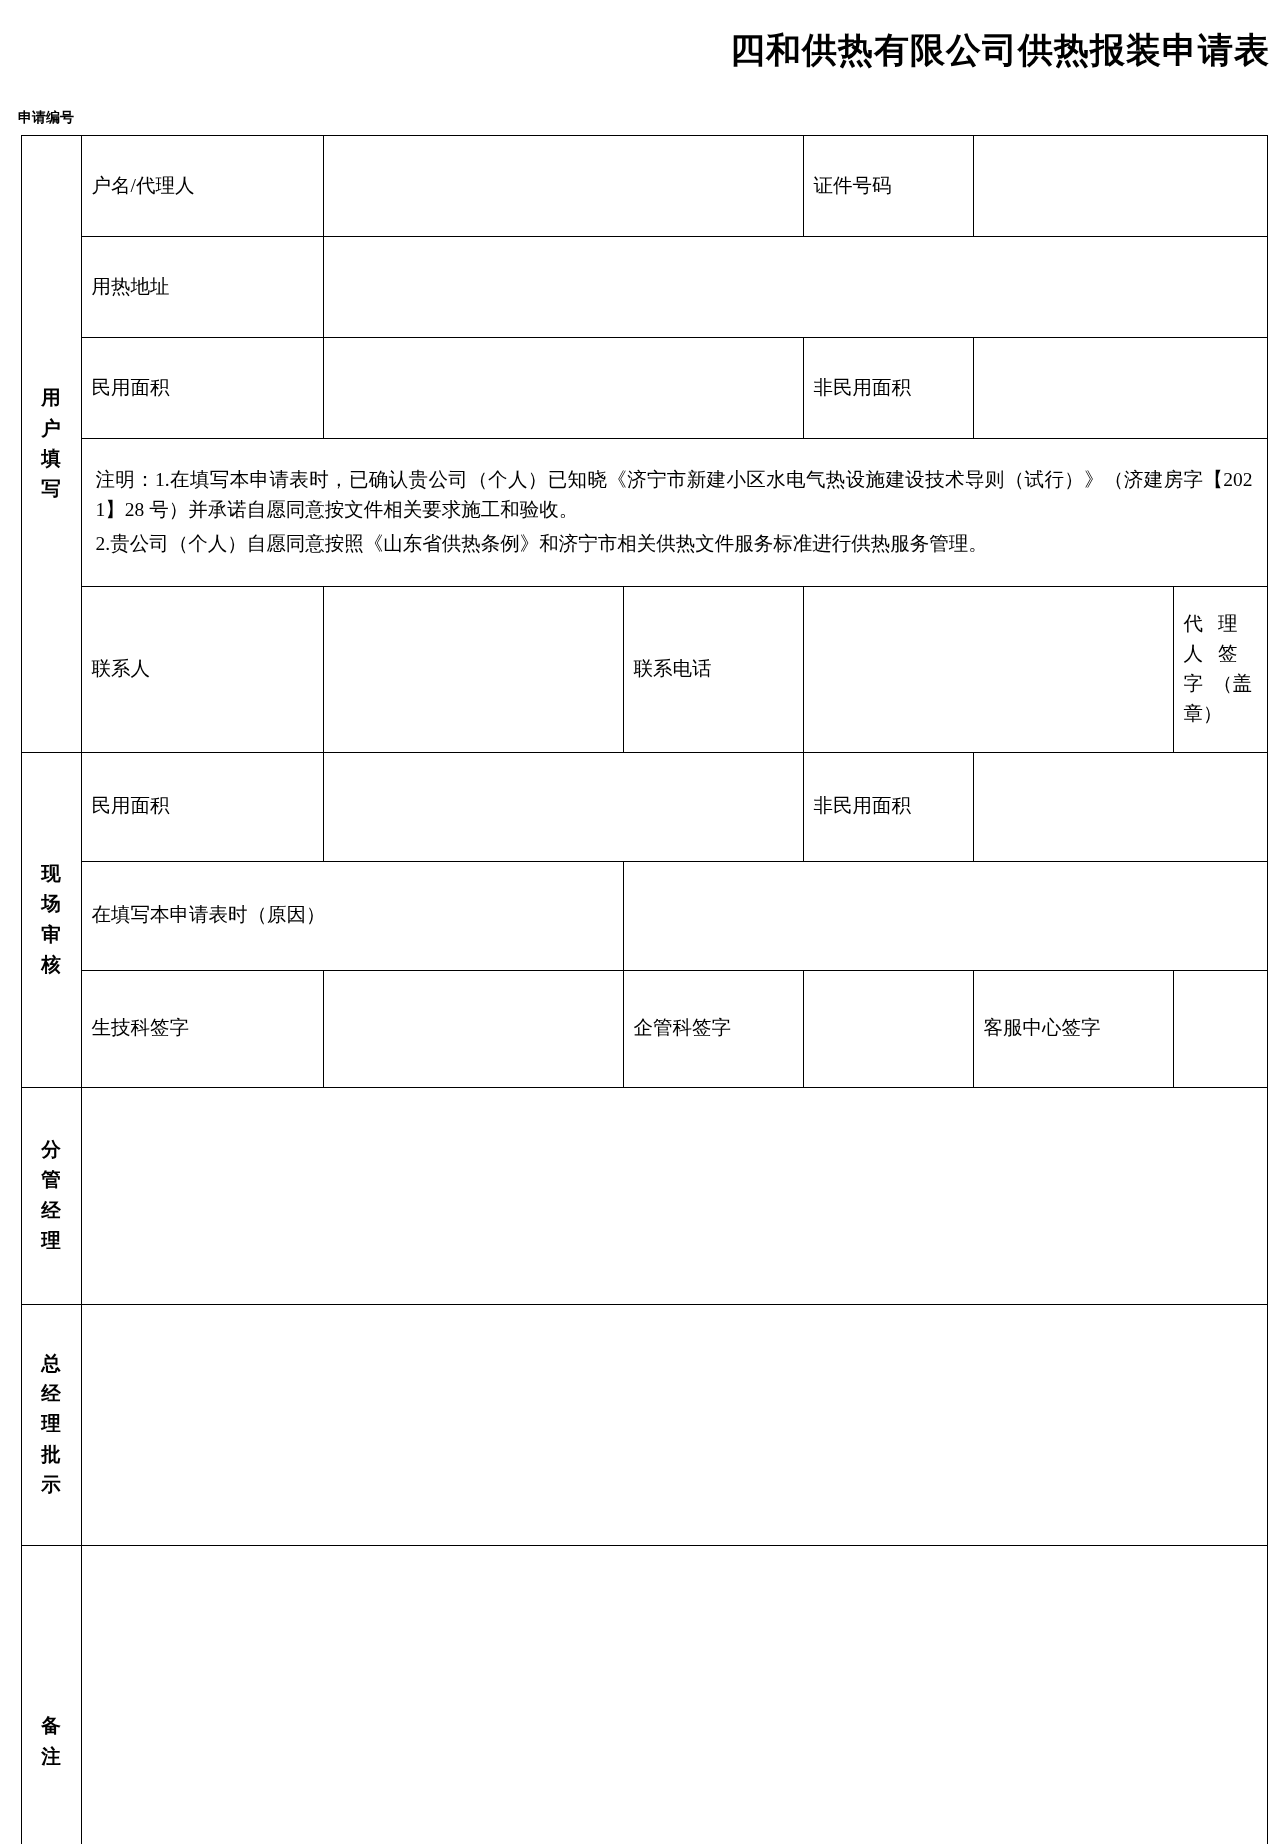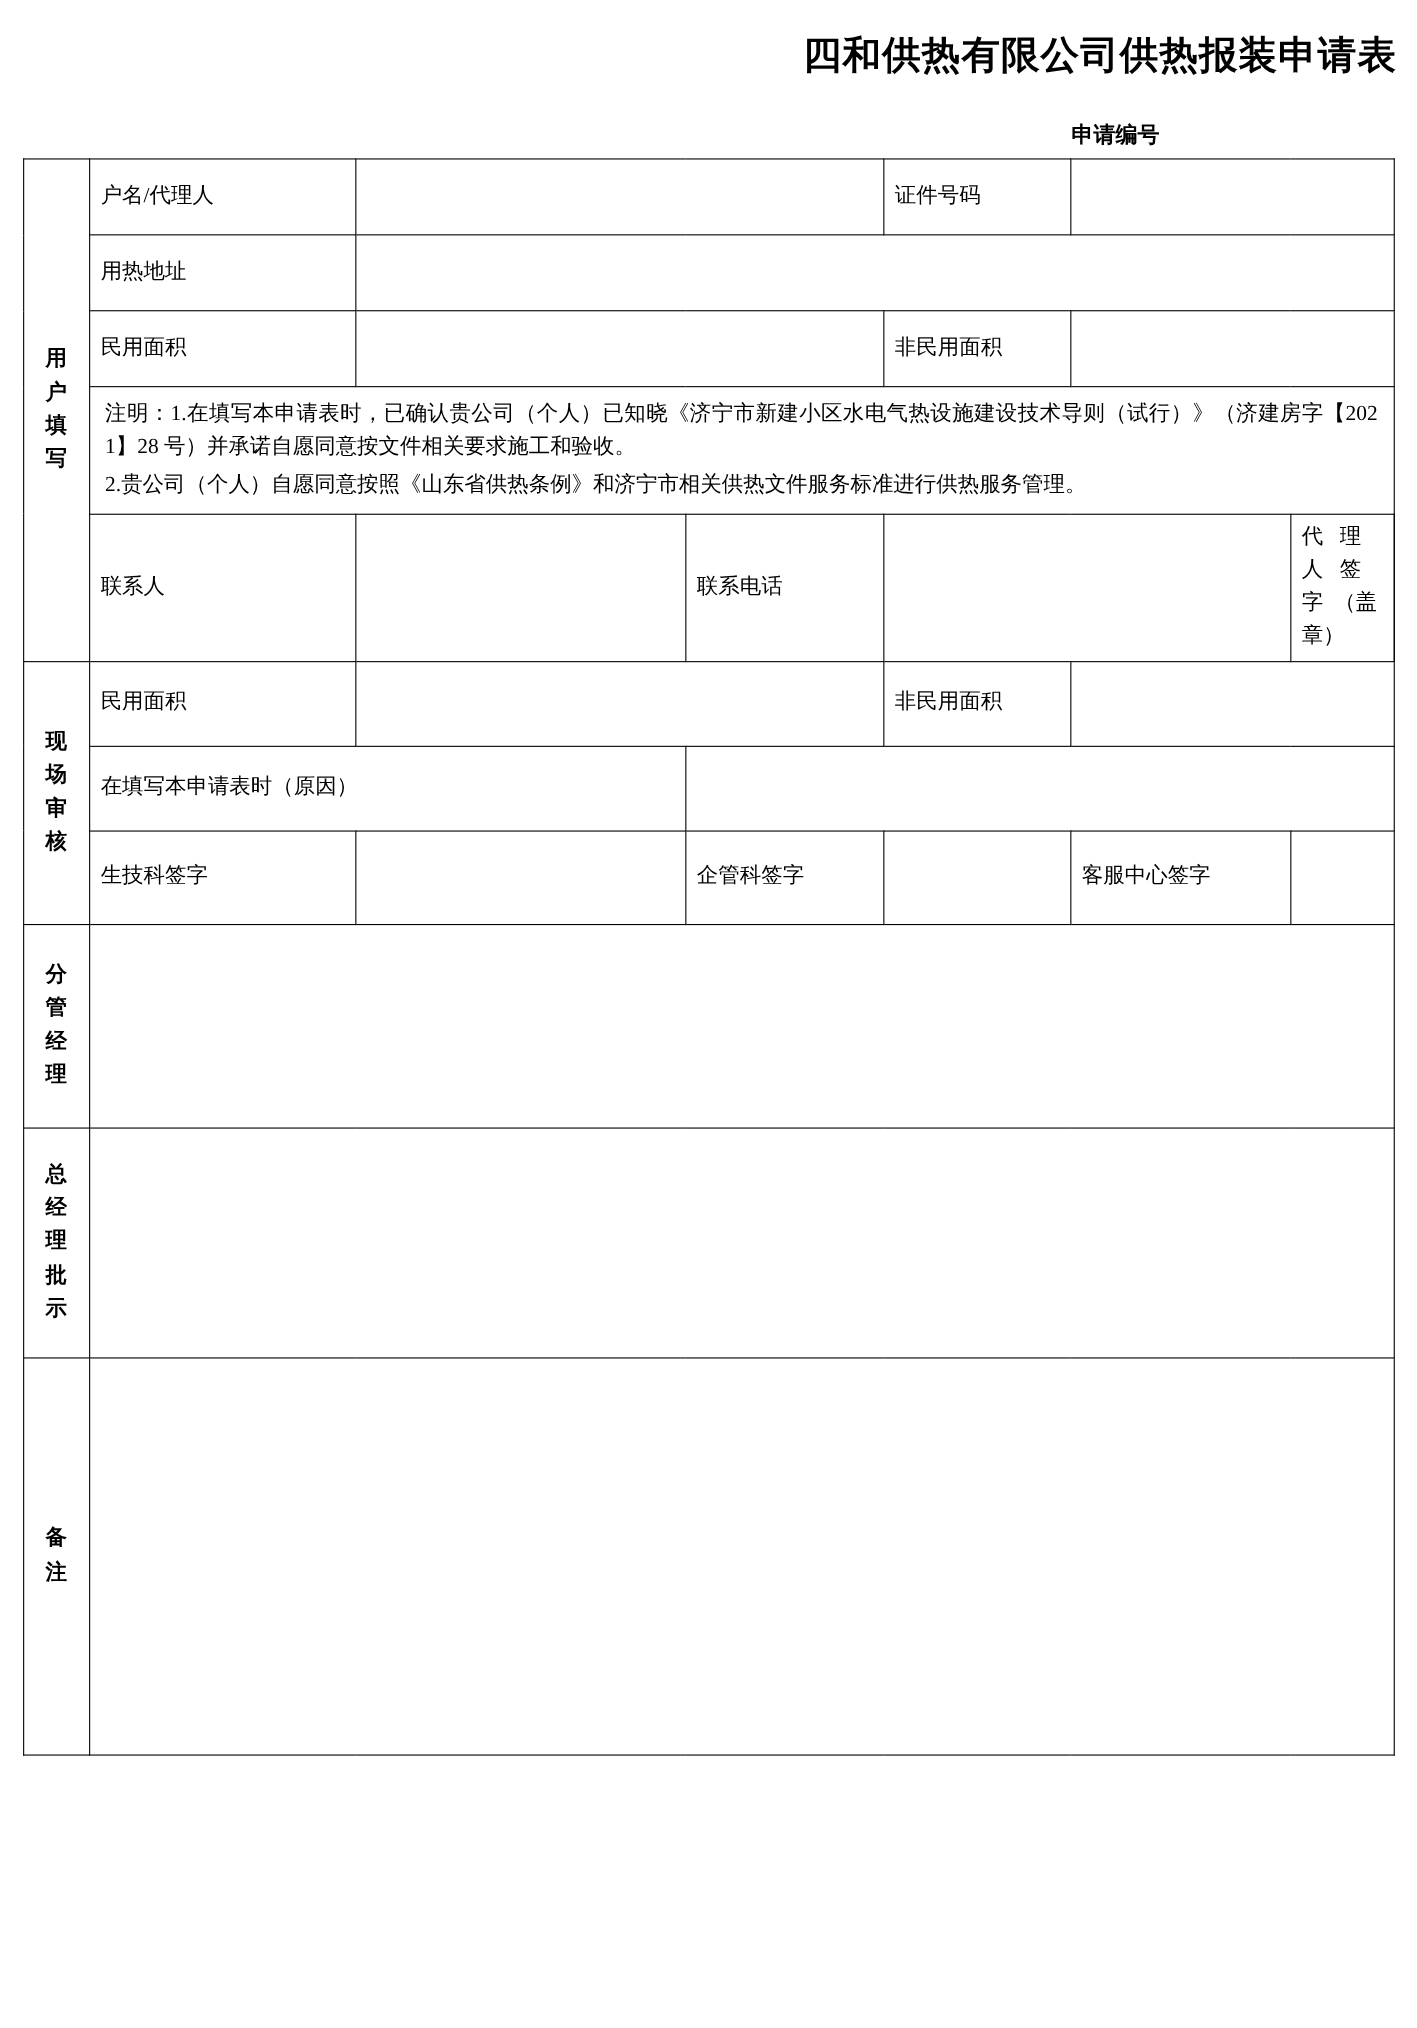--- a/index.html
+++ b/index.html
@@ -27,34 +27,33 @@
     font-weight: bold;
     letter-spacing: 1px;
     margin-top: 26px;
     margin-bottom: 0;
     line-height: 1.4;
   }
   .apply-no-row {
     margin-top: 34px;
     margin-bottom: 8px;
     padding-right: 216px;
-    text-align: right;
-    font-size: 20px;
+    font-size: 14px;
     font-weight: bold;
   }
   table.form {
     border-collapse: collapse;
     width: 1246px;
     margin: 0 auto;
     table-layout: fixed;
   }
   table.form td {
     border: 1px solid #000000;
     font-size: 19.5px;
-    padding: 6px 10px;
+    padding: 22px 10px;
     vertical-align: middle;
     line-height: 1.55;
     word-break: break-all;
   }
   td.vhead {
     width: 44px;
     text-align: center;
     font-weight: bold;
     font-size: 20px;
     line-height: 1.5;

